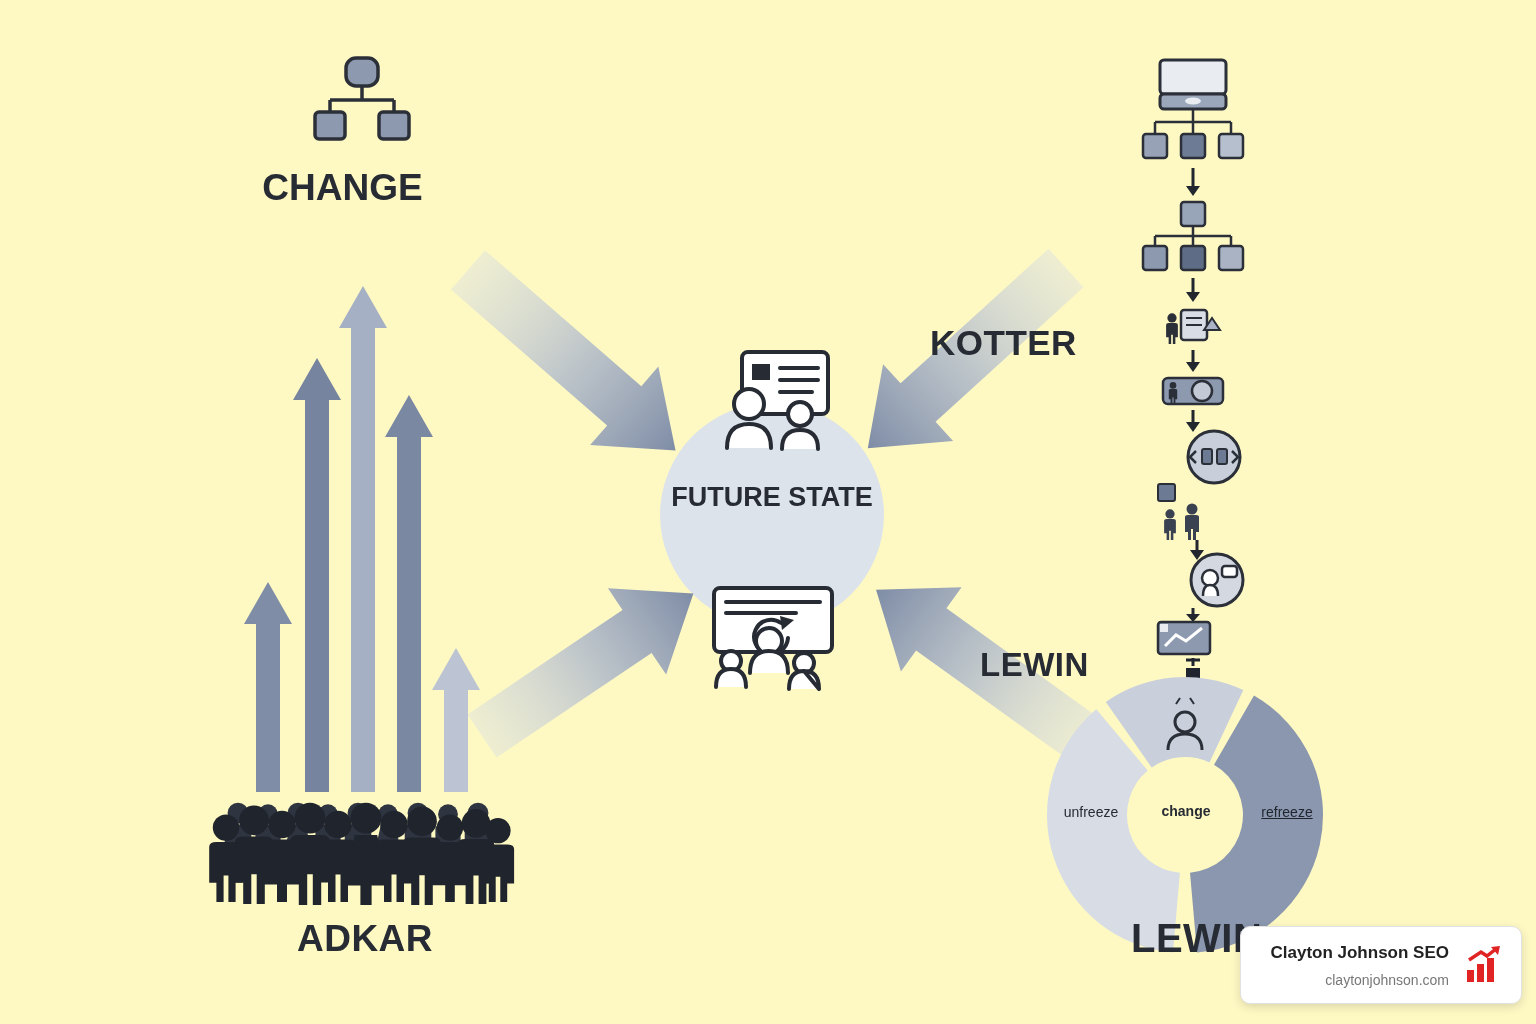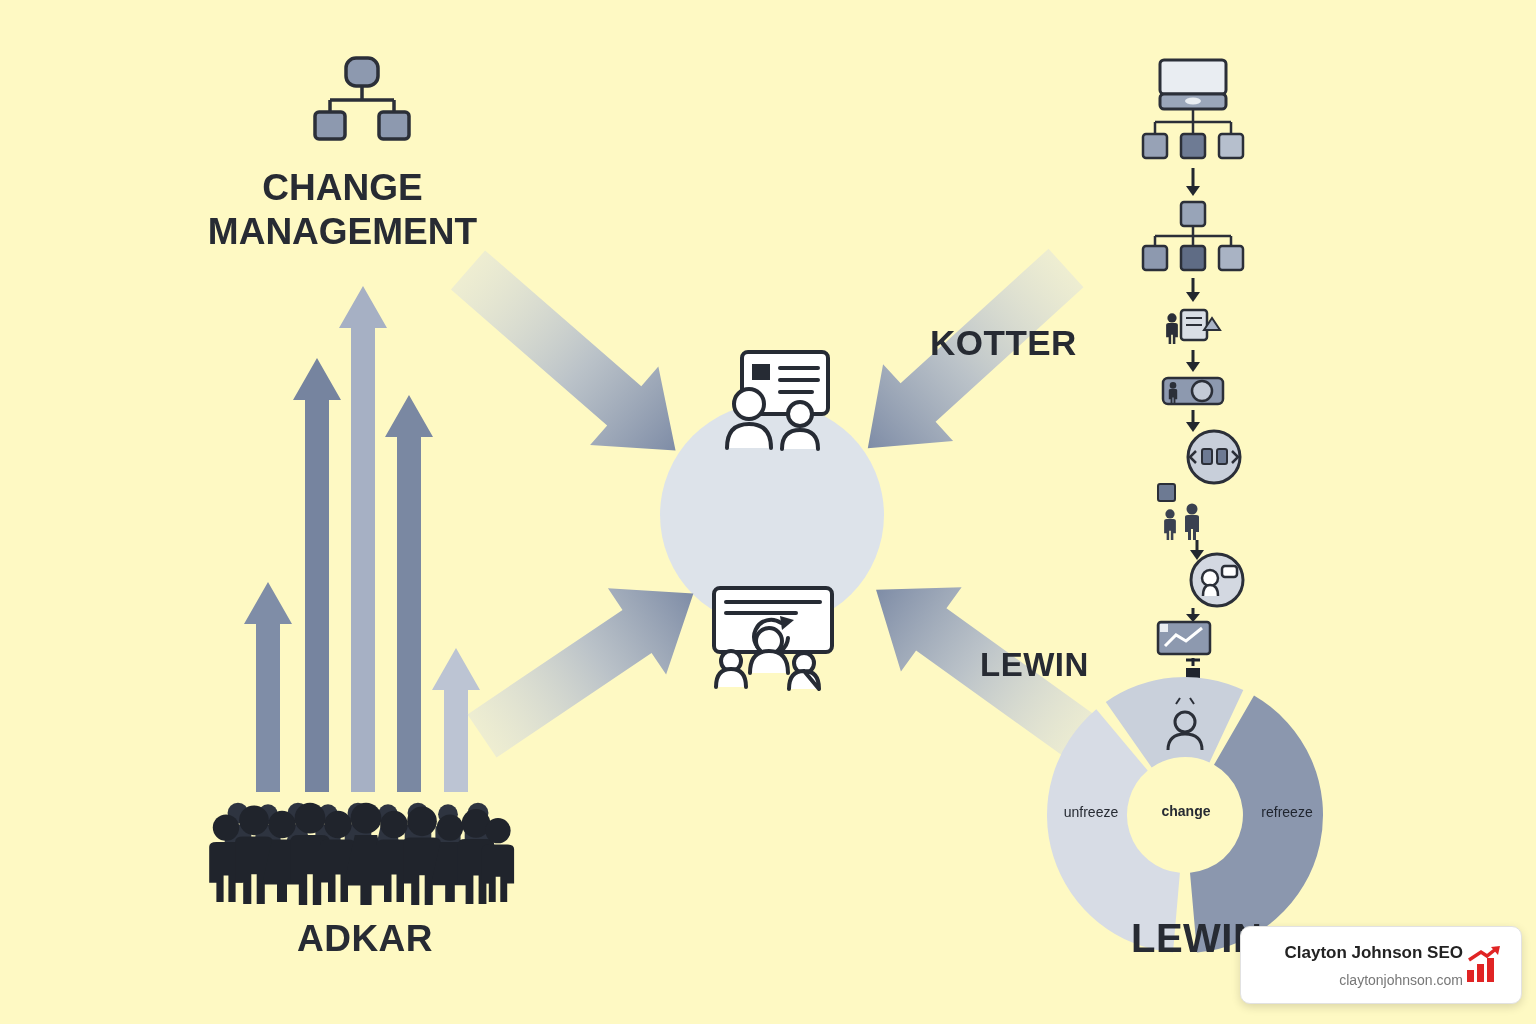--- a/index.html
+++ b/index.html
@@ -10,24 +10,24 @@
   .big-label{font-weight:700;letter-spacing:.5px;}
   .cm-title{left:165px;top:166px;width:355px;text-align:center;font-size:37px;font-weight:700;line-height:1.2;}
   .future-state{left:656px;top:480px;width:232px;text-align:center;font-size:27px;font-weight:700;line-height:1.3;}
   .kotter-label{left:930px;top:323px;font-size:35px;}
   .lewin-mid-label{left:980px;top:646px;font-size:33px;}
   .adkar-label{left:288px;top:918px;width:154px;font-size:37px;}
   .lewin-bottom-label{left:1131px;top:916px;font-size:40px;z-index:4;}
   .stage{font-size:14px;font-weight:500;text-align:center;}
   .stage-unfreeze{left:1046px;top:804px;width:90px;}
   .stage-change{left:1148px;top:803px;width:76px;font-weight:600;}
-  .stage-refreeze{left:1241px;top:804px;width:92px;color:#1f242e;}
+  .stage-refreeze{left:1241px;top:804px;width:92px;color:#1f242e;text-decoration:underline;}
   .badge{position:absolute;left:1240px;top:926px;width:282px;height:78px;background:#ffffff;
          border:1px solid #e2e2e2;border-radius:10px;box-shadow:0 3px 10px rgba(0,0,0,.14);
-         z-index:10;display:flex;align-items:center;justify-content:flex-end;padding-right:18px;box-sizing:border-box;}
+         z-index:10;display:flex;align-items:center;justify-content:flex-end;gap:14px;padding-right:18px;box-sizing:border-box;}
   .badge-text{text-align:right;}
   .badge-name{font-size:17px;font-weight:700;color:#222;}
   .badge-site{font-size:14px;color:#777;margin-top:9px;}
 </style>
 </head>
 <body>
 
 <div class="canvas">
 
 <svg class="gfx" width="1536" height="1024" viewBox="0 0 1536 1024">
@@ -219,24 +219,24 @@
     <g stroke="#2b2f38" stroke-width="3" fill="#c9d0db">
       <circle cx="1185" cy="722" r="10"></circle>
       <path d="M1168,750 Q1168,734 1185,734 Q1202,734 1202,750"></path>
       <path d="M1176,704 L1180,698 M1194,704 L1190,698" stroke-width="2"></path>
     </g>
   </g>
 </svg>
 
 <div class="txt cm-title">
   <div>CHANGE</div>
-  <div>MANAGEMENT</div>
 </div>
 
 <div class="txt future-state">
+  <div>FUTURE STATE</div>
 </div>
 
 <div class="txt big-label kotter-label">KOTTER</div>
 <div class="txt big-label lewin-mid-label">LEWIN</div>
 <div class="txt big-label adkar-label">ADKAR</div>
 <div class="txt big-label lewin-bottom-label">LEWIN</div>
 
 <div class="txt stage stage-unfreeze">unfreeze</div>
 <div class="txt stage stage-change">change</div>
 <div class="txt stage stage-refreeze">refreeze</div>

